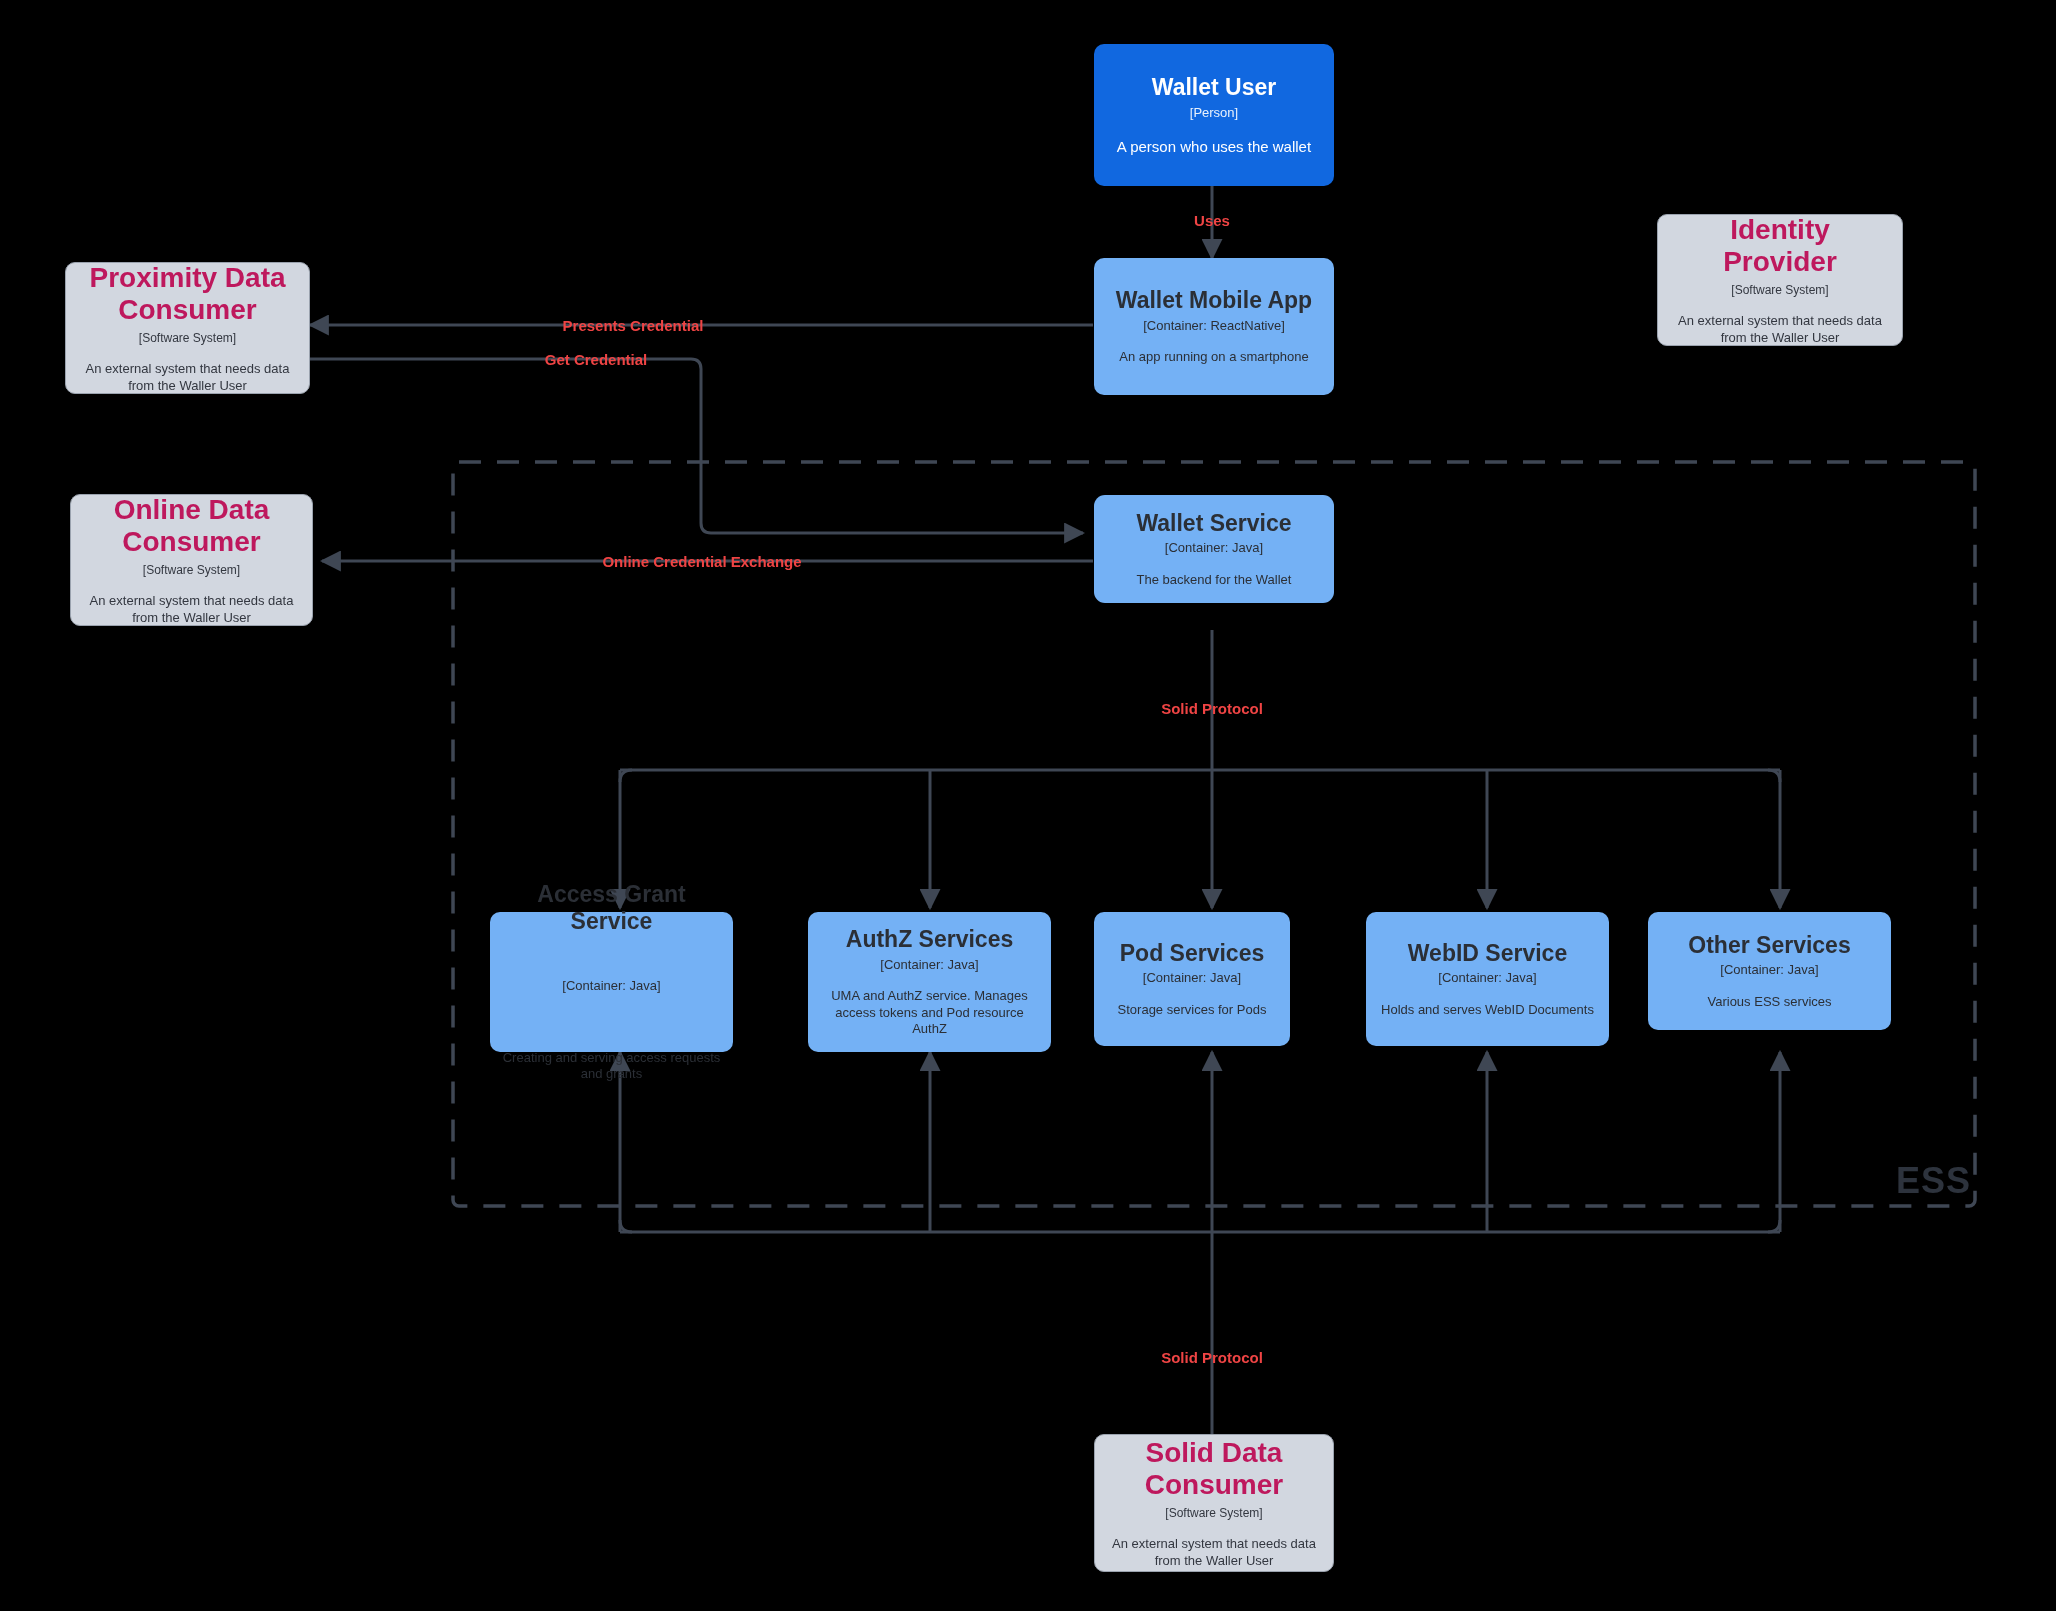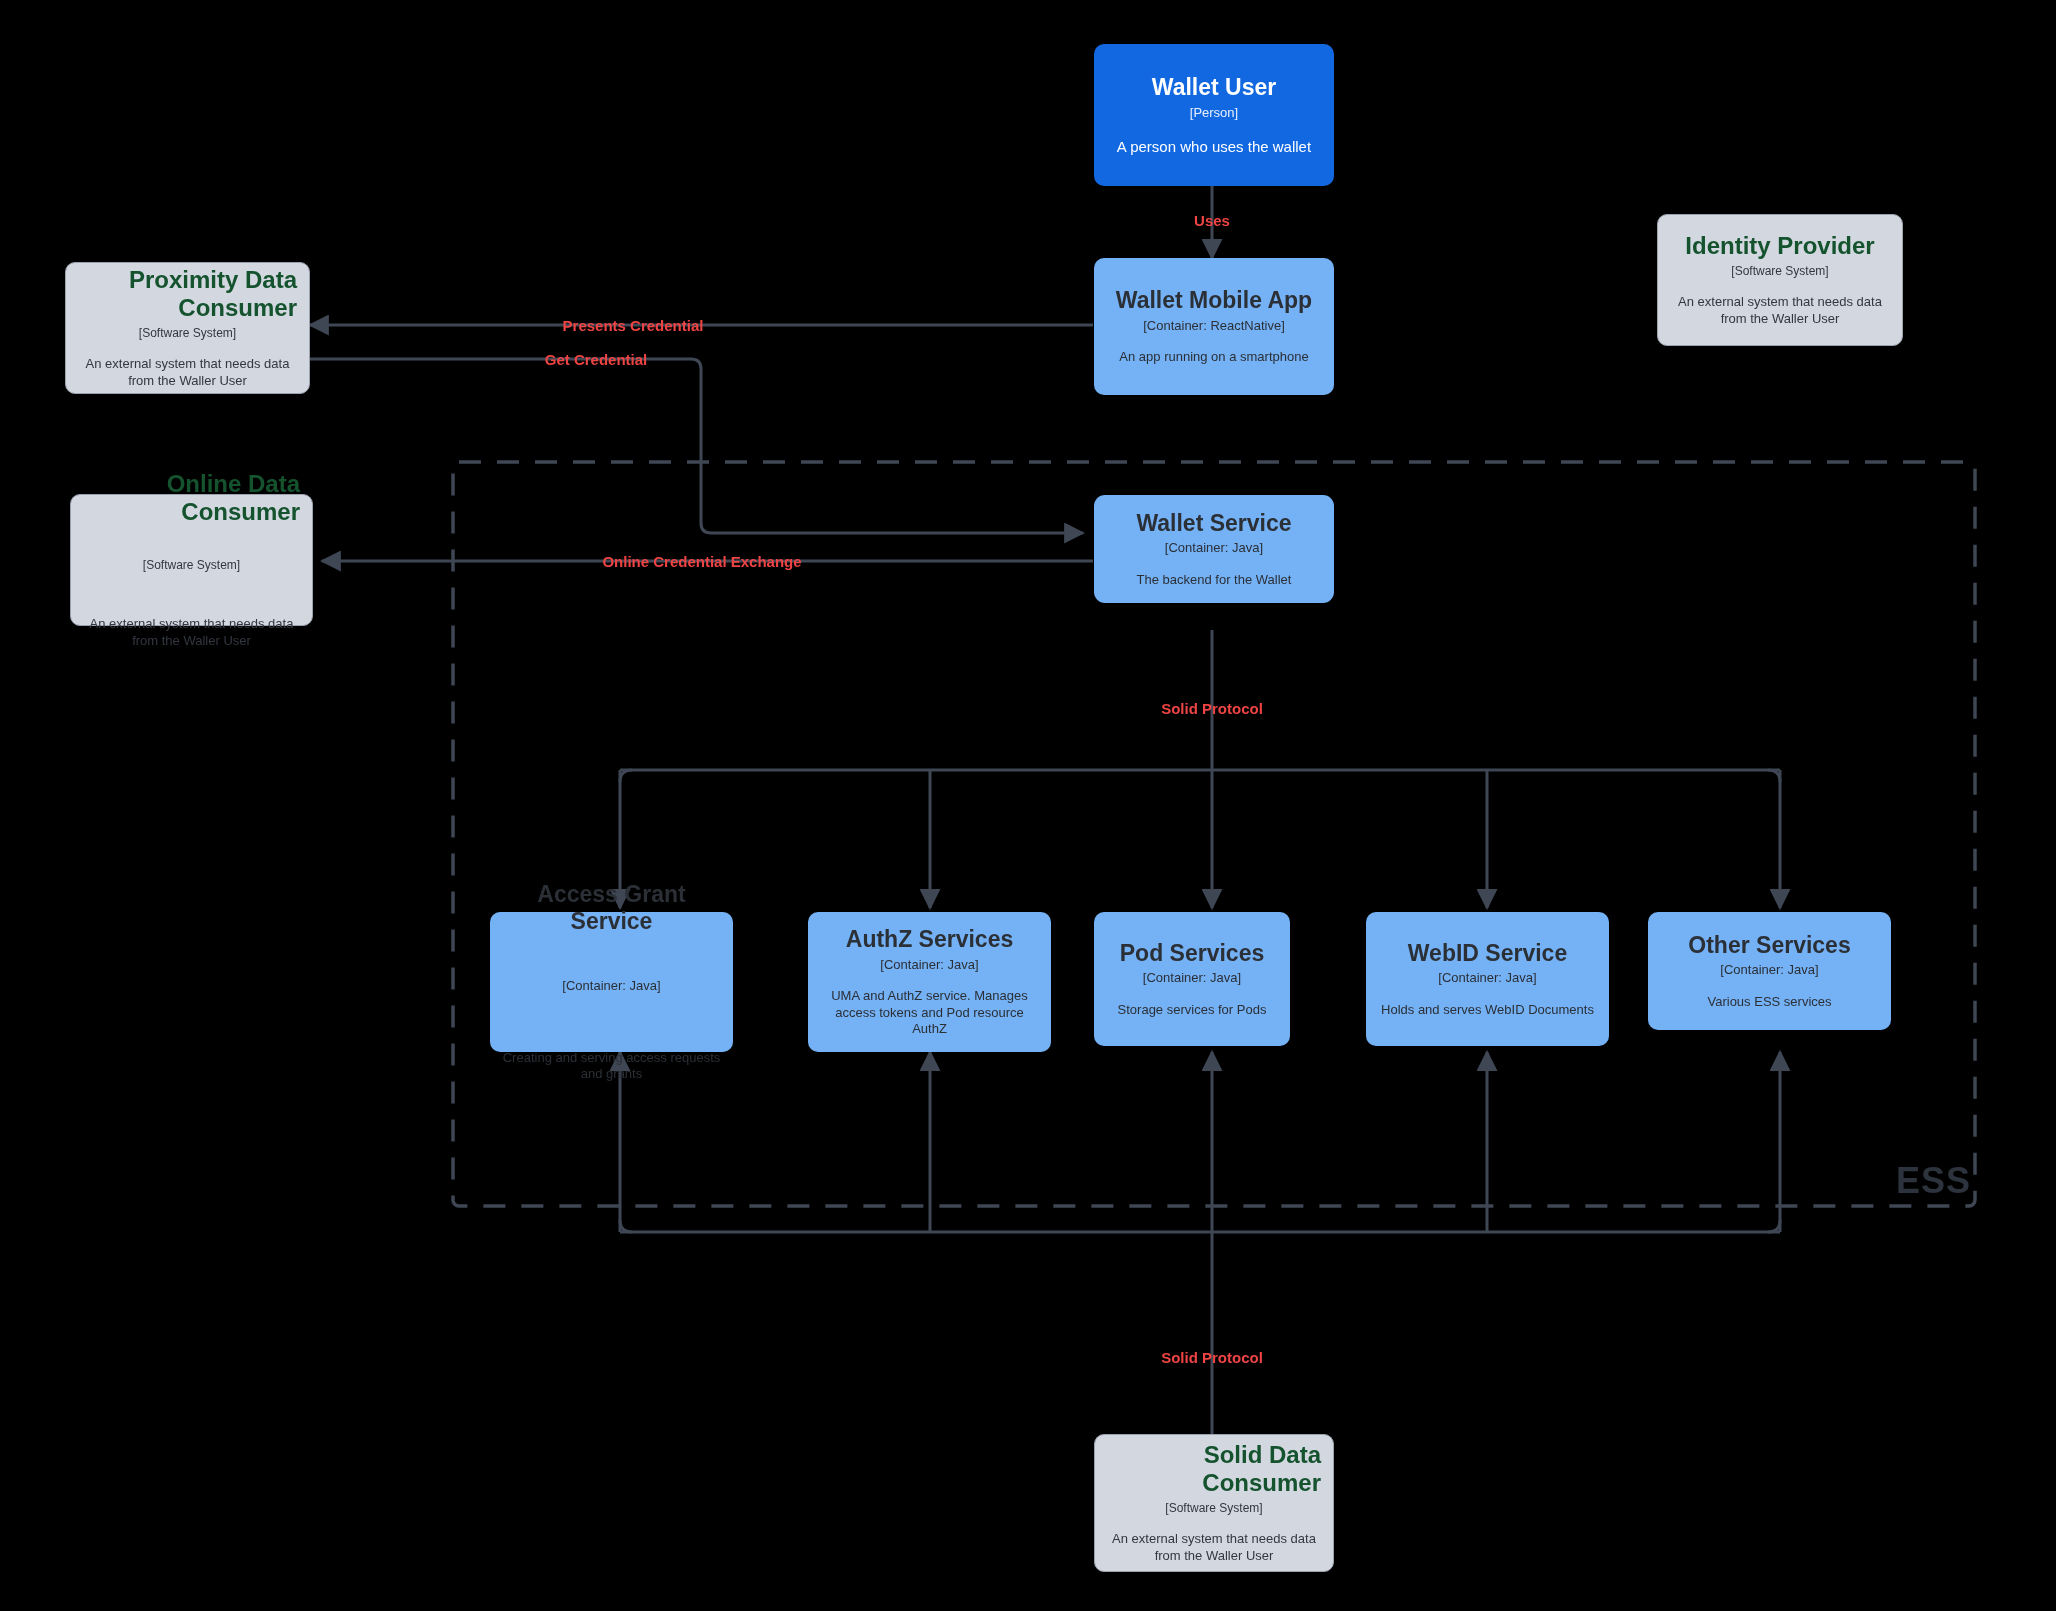--- a/index.html
+++ b/index.html
@@ -63,21 +63,21 @@
   .n-container .title { font-size: 23px; color:#2b2f36; }
   .n-container .tech  { font-size: 13px; color:#2b2f36; }
   .n-container .desc  { font-size: 13px; color:#2b2f36; }
 
   
   .n-external {
     background: #d2d7e0;
     border: 1px solid #9aa2ae;
     color: #333740;
   }
-  .n-external .title { font-size: 24px; color:#14532d;text-align:right; }
+  .n-external .title { font-size: 28px; color:#be185d; }
   .n-external .tech  { font-size: 12px; color:#333740; }
   .n-external .desc  { font-size: 13px; color:#333740; }
 
   .boundary-label {
     position: absolute;
     font-size: 36px;
     font-weight: bold;
     color: #2d333d;
     letter-spacing: 1px;
   }
@@ -162,21 +162,21 @@
     <div class="tech">[Software System]</div>
     <div class="desc">An external system that needs data from the Waller User</div>
   </div>
 
   <div class="node n-external" style="left:65px; top:262px; width:245px; height:132px;">
     <div class="title">Proximity Data Consumer</div>
     <div class="tech">[Software System]</div>
     <div class="desc">An external system that needs data from the Waller User</div>
   </div>
 
-  <div class="node n-external" style="left:70px; top:494px; width:243px; height:132px;gap:28px;">
+  <div class="node n-external" style="left:70px; top:494px; width:243px; height:132px;">
     <div class="title">Online Data Consumer</div>
     <div class="tech">[Software System]</div>
     <div class="desc">An external system that needs data from the Waller User</div>
   </div>
 
   <div class="node n-external" style="left:1094px; top:1434px; width:240px; height:138px;">
     <div class="title">Solid Data Consumer</div>
     <div class="tech">[Software System]</div>
     <div class="desc">An external system that needs data from the Waller User</div>
   </div>

